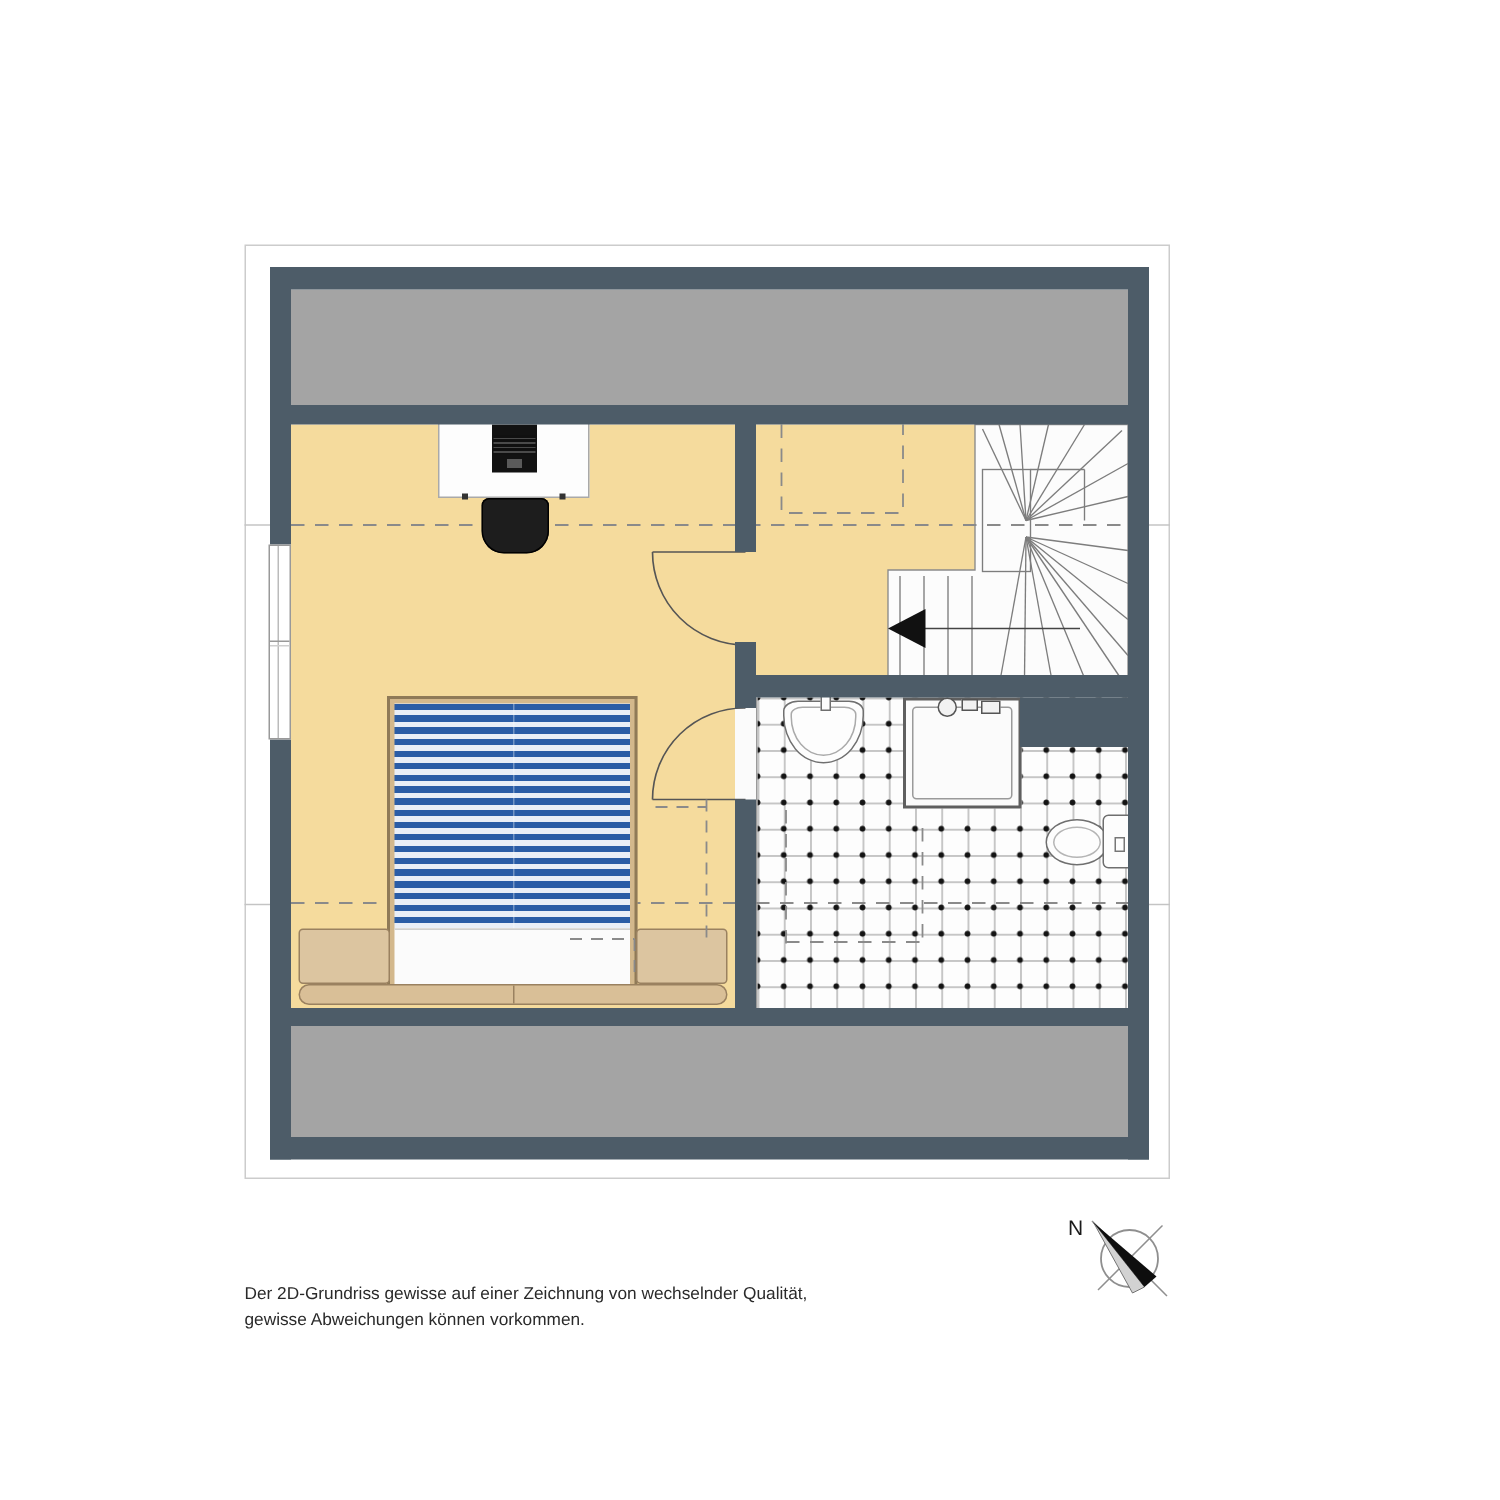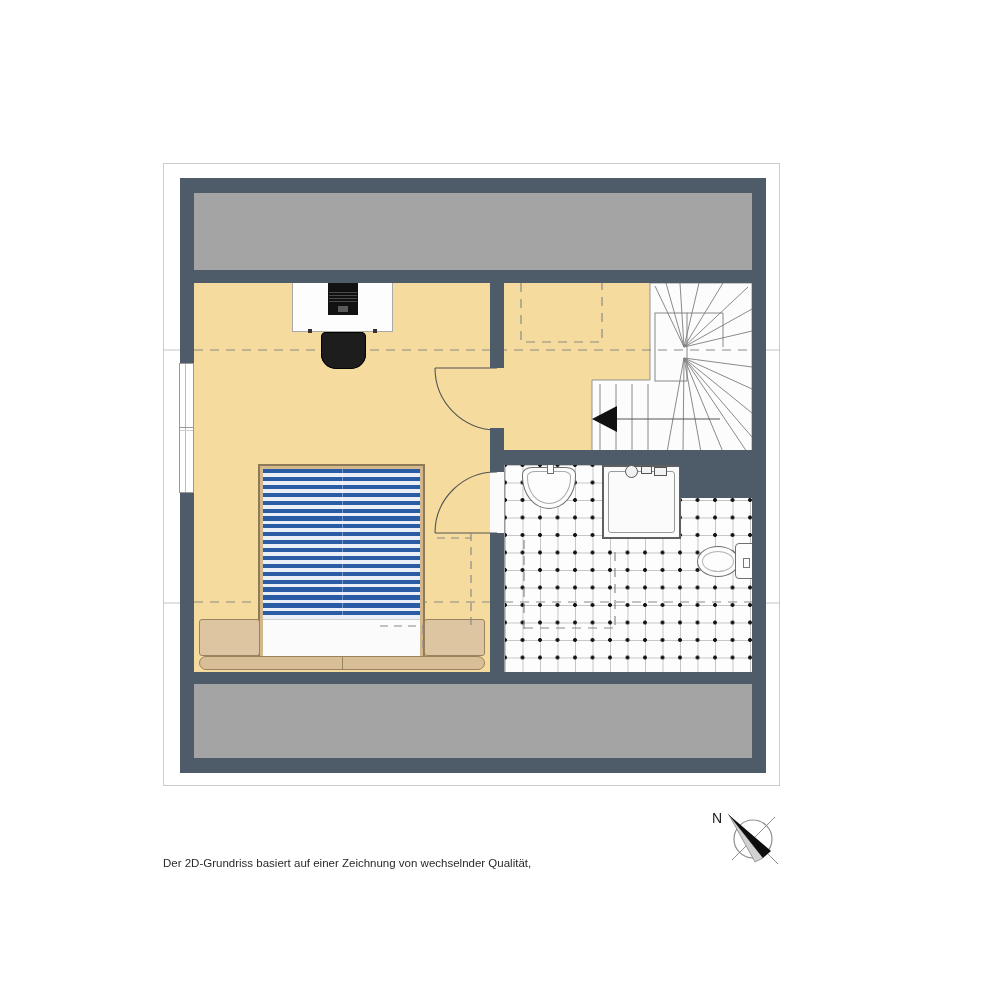--- a/index.html
+++ b/index.html
@@ -219,16 +219,17 @@
       <circle cx="753" cy="839" r="19" fill="none" stroke="#8f8f8f" stroke-width="1.2"></circle>
       <line x1="728" y1="814" x2="778" y2="864" stroke="#8f8f8f" stroke-width="1"></line>
       <line x1="732" y1="860" x2="775" y2="817" stroke="#8f8f8f" stroke-width="1"></line>
       <polygon points="729,815 763,858 755,862" fill="#d2d2d2" stroke="#666" stroke-width="0.6"></polygon>
       <polygon points="729,815 771,851 763,858" fill="#0e0e0e"></polygon>
       <text x="717" y="823" font-size="14" fill="#1b1b1b" text-anchor="middle" font-family="Liberation Sans, sans-serif">N</text>
     </g>
   </svg>
 
   <div class="abs disclaimer">
-    <div>Der 2D-Grundriss basiert auf einer Zeichnung von wechselnder Qualität,</div>
+    <div>Der 2D-Grundriss gewisse auf einer Zeichnung von wechselnder Qualität,</div>
+    <div>gewisse Abweichungen können vorkommen.</div>
   </div>
 
 </div>
 
 </body></html>

